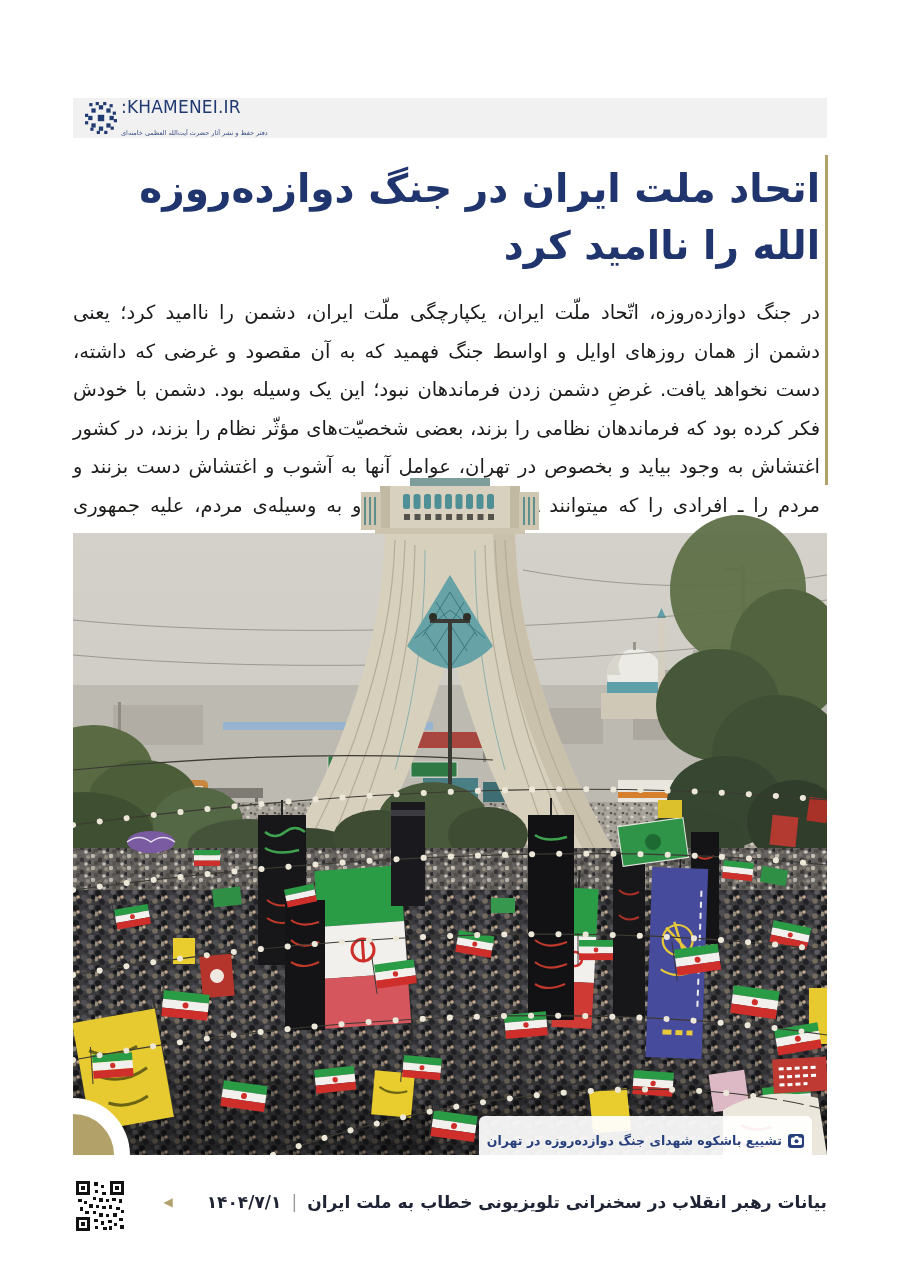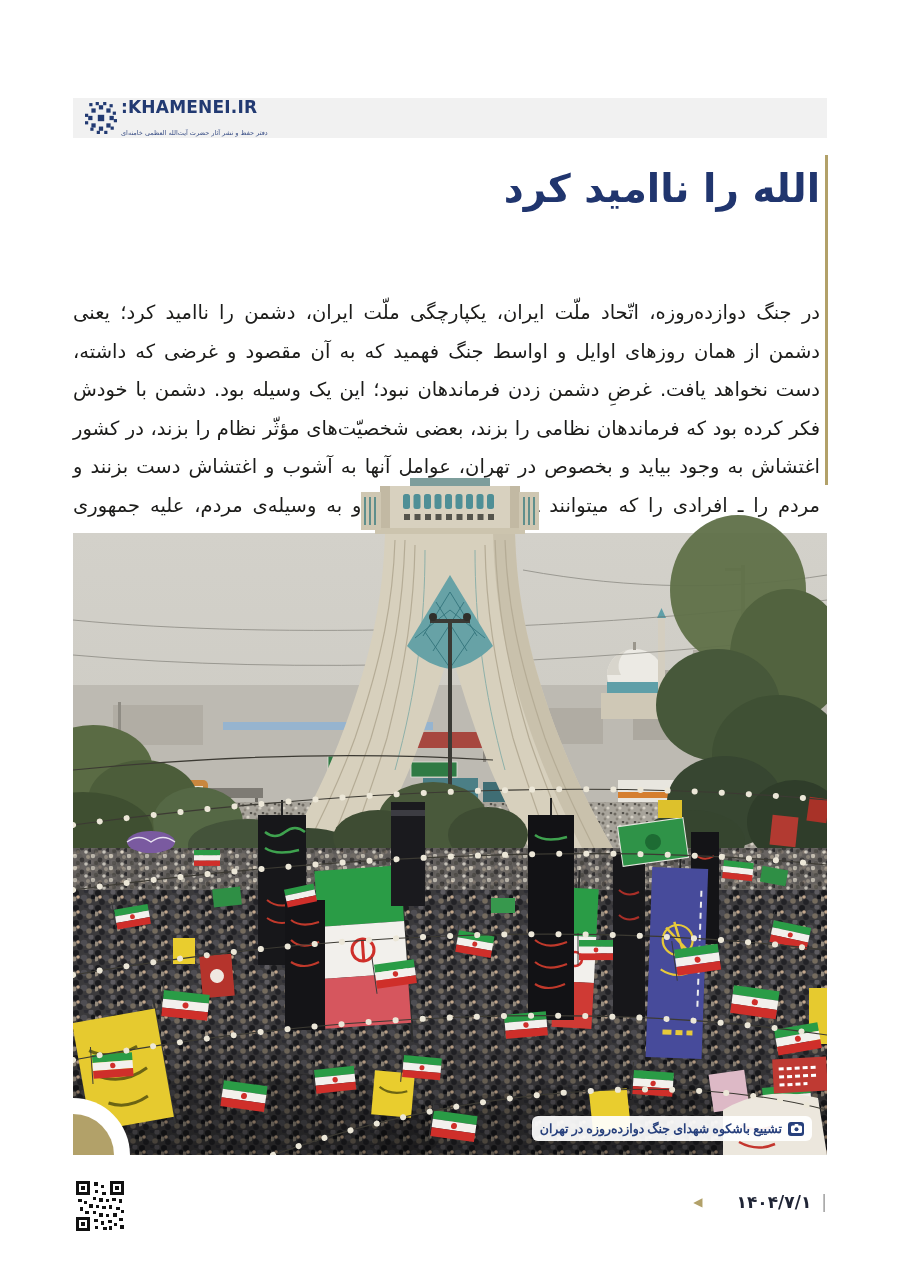--- a/index.html
+++ b/index.html
@@ -3,35 +3,35 @@
 <meta charset="utf-8">
 <style>
   html,body{margin:0;padding:0;background:#888;}
   .page{position:relative;width:900px;height:1273px;background:#ffffff;margin:0 auto;overflow:hidden;
         font-family:"DejaVu Sans","Liberation Sans",sans-serif;}
   
   .brandbar{position:absolute;left:73px;top:98px;width:754px;height:40px;background:#f1f1f1;
             display:flex;align-items:center;}
   .brand{display:flex;align-items:center;gap:4px;margin-left:12px;}
   .brand-text{display:flex;flex-direction:column;line-height:1;}
-  .brand-title{color:#223a72;font-weight:bold;font-size:17px;letter-spacing:.2px;}
+  .brand-title{color:#223a72;font-weight:normal;font-size:17px;letter-spacing:.2px;}
   .brand-sub{color:#3a4f86;font-size:6.5px;direction:rtl;text-align:left;margin-top:14px;}
   
   .goldline{position:absolute;left:825px;top:155px;width:3px;height:330px;background:#b2a169;}
   
   .headline{position:absolute;right:80px;top:160px;width:700px;direction:rtl;text-align:right;
             color:#20356e;font-weight:bold;font-size:39px;line-height:57px;}
   
   .bodytext{position:absolute;left:73px;top:294px;width:747px;direction:rtl;
             text-align:justify;text-align-last:right;color:#1c1c1a;font-size:19.5px;line-height:38.5px;}
   
   .photo{position:absolute;left:73px;top:470px;width:754px;height:685px;}
   .caption{position:absolute;right:88px;top:1116px;height:25px;display:flex;direction:rtl;
-           align-items:center;gap:6px;padding:0 8px;background:rgba(255,255,255,.93);
-           border-radius:6px;color:#27407c;font-size:12.5px;font-weight:bold;font-family:Liberation Serif, serif;}
+           align-items:center;gap:6px;padding:12px 8px;background:rgba(255,255,255,.93);
+           border-radius:6px;color:#27407c;font-size:12.5px;font-weight:bold;}
   .cam{display:inline-flex;align-items:center;justify-content:center;width:16px;height:14px;
        background:#27407c;border-radius:3px;}
   
   .qr{position:absolute;left:75px;top:1180px;width:50px;height:52px;}
   .footline{position:absolute;right:73px;top:1192px;direction:rtl;display:flex;align-items:center;
             gap:10px;font-weight:bold;font-size:17px;color:#1f2435;}
   .footline .sep{color:#9a9a9a;font-weight:normal;}
   .footline .marker{color:#b2a169;font-size:12px;}
   .footline .date{letter-spacing:1px;margin-left:24px;}
 </style>
@@ -70,20 +70,21 @@
       <div class="brand-text">
         <span class="brand-title">:KHAMENEI.IR</span>
         <span class="brand-sub">دفتر حفظ و نشر آثار حضرت آیت‌الله العظمی خامنه‌ای</span>
       </div>
     </div>
   </div>
 
   <div class="goldline"></div>
 
   <div class="headline">
+    <div>اتحاد ملت ایران در جنگ دوازده‌روزه</div>
     <div>الله را ناامید کرد</div>
   </div>
 
   <div class="bodytext">در جنگ دوازده‌روزه، اتّحاد ملّت ایران، یکپارچگی ملّت ایران، دشمن را ناامید کرد؛ یعنی دشمن از همان روزهای اوایل و اواسط جنگ فهمید که به آن مقصود و غرضی که داشته، دست نخواهد یافت. غرضِ دشمن زدن فرماندهان نبود؛ این یک وسیله بود. دشمن با خودش فکر کرده بود که فرماندهان نظامی را بزند، بعضی شخصیّت‌های مؤثّر نظام را بزند، در کشور اغتشاش به وجود بیاید و بخصوص در تهران، عوامل آنها به آشوب و اغتشاش دست بزنند و مردم را ـ افرادی را که میتوانند ـ به خیابانها بکشانند و به وسیله‌ی مردم، علیه جمهوری اسلامی حادثه‌ای درست کنند.</div>
 
   <svg class="photo" viewBox="0 0 754 685">
     <defs>
       <linearGradient id="gSky" x1="0" y1="0" x2="0" y2="1">
         <stop offset="0" stop-color="#d3d1ca"></stop>
           <stop offset="1" stop-color="#c4c2ba"></stop>
@@ -613,18 +614,19 @@
         <rect x="4" y="40" width="8" height="8"></rect>
       </g>
     <g fill="#111">
         <rect x="6" y="6" width="4" height="4"></rect>
         <rect x="40" y="6" width="4" height="4"></rect>
         <rect x="6" y="42" width="4" height="4"></rect>
       </g>
   </svg>
 
   <div class="footline">
+    <span>بیانات رهبر انقلاب در سخنرانی تلویزیونی خطاب به ملت ایران</span>
     <span class="sep">|</span>
     <span class="date">۱۴۰۴/۷/۱</span>
     <span class="marker">◀</span>
   </div>
 
 </div>
 
 </body></html>

